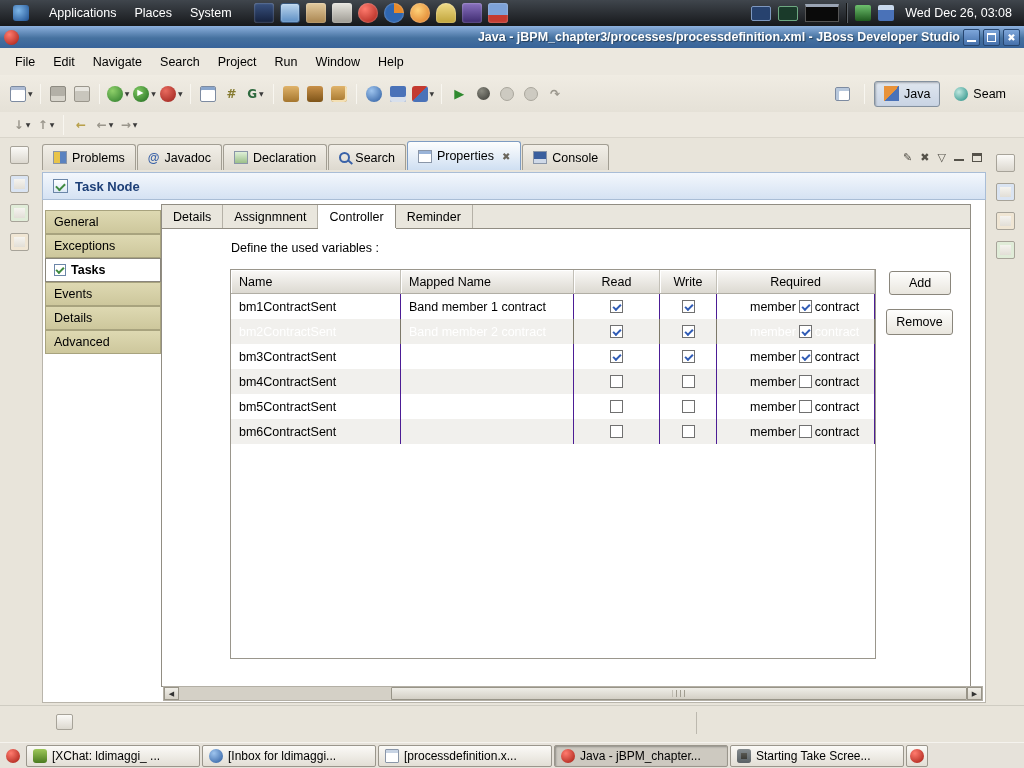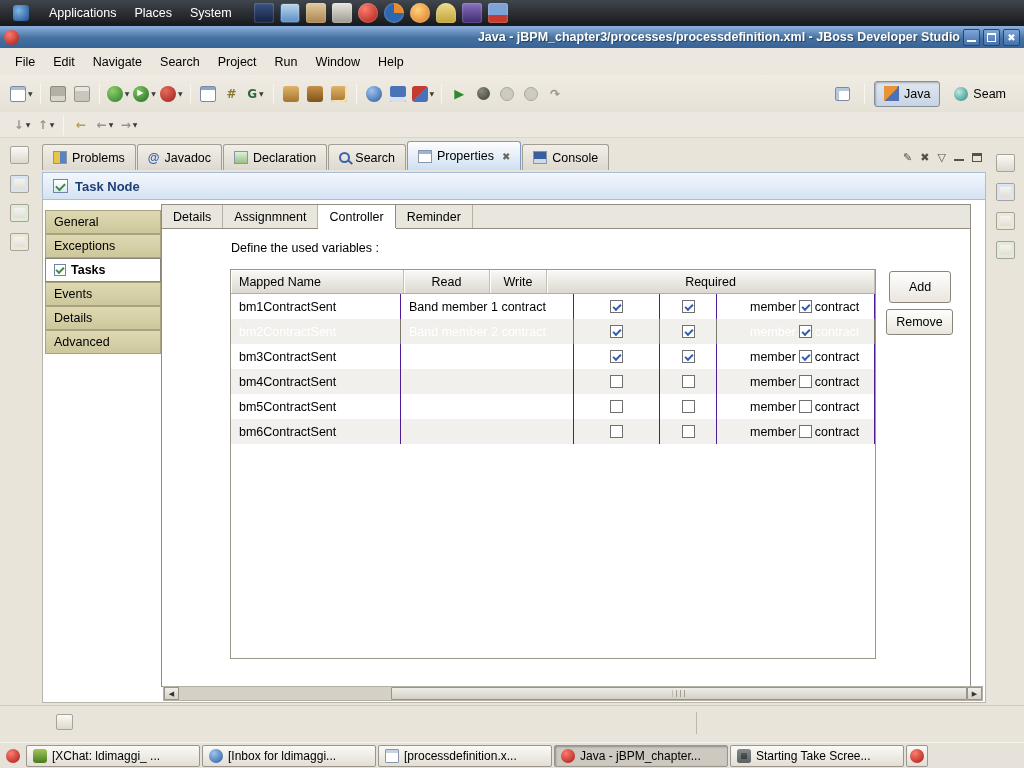--- a/index.html
+++ b/index.html
@@ -115,21 +115,21 @@
   .trow{display:flex;height:25px}
   .tbody .trow:nth-child(even){background:#f1f0ed}
   .trow.selected{background:#8e897b;color:#fff}
   .tc{display:flex;align-items:center;padding:0 8px;font-size:12.5px;border-right:1px solid #4c1d95;overflow:hidden;white-space:nowrap}
   .trow.selected .tc{border-right-color:#7d7869}
   .tc.c-req{justify-content:flex-start;padding-left:33px;gap:3px}
   .checkbox{width:13px;height:13px;background:#fff;border:1px solid #707070;position:relative;display:inline-block;flex:none}
   .checkbox.checked::after{content:"";position:absolute;left:2px;top:3px;width:6px;height:3px;border-left:2px solid #2f5bb5;border-bottom:2px solid #2f5bb5;transform:rotate(-45deg)}
 
   .pbtn{position:absolute;background:linear-gradient(#fefefd,#e9e6de);border:1px solid #8a867c;border-radius:3px;font-size:12.5px;display:flex;align-items:center;justify-content:center}
-  .btn-add{left:727px;top:66px;width:62px;height:32px}
+  .btn-add{left:727px;top:66px;width:62px;height:24px}
   .btn-remove{left:724px;top:104px;width:67px;height:26px}
 
   .hscroll{position:absolute;left:120px;top:486px;width:820px;height:15px;background:#d4d0c6;border:1px solid #b3afa5;display:flex}
   .sarrow{width:15px;background:linear-gradient(#f0eee8,#d5d1c7);border:1px solid #989488;display:flex;align-items:center;justify-content:center}
   .sarrow::after{font-family:"DejaVu Sans",sans-serif;font-size:7px;color:#333}
   .sarrow.l::after{content:"◀"}
   .sarrow.r::after{content:"▶"}
   .strack{flex:1;position:relative}
   .sthumb{position:absolute;left:212px;top:0;width:576px;height:13px;background:linear-gradient(#efede7,#d3cfc5);border:1px solid #989488;border-radius:1px}
   .sgrip{position:absolute;left:50%;transform:translateX(-50%);top:2px;bottom:2px;width:13px;background:repeating-linear-gradient(90deg,#a19d91 0 1px,transparent 1px 4px)}
@@ -168,20 +168,29 @@
         <span class="launcher" style="background:linear-gradient(#bcd6ee,#5d8fc4);border:1px solid #38587e"></span>
         <span class="launcher" style="background:linear-gradient(#e3cba0,#a9854f)"></span>
         <span class="launcher" style="background:linear-gradient(#e8e6e0,#9d9a92)"></span>
         <span class="launcher round" style="background:radial-gradient(circle at 35% 30%,#ff7b6e,#a31b12)"></span>
         <span class="launcher round" style="background:conic-gradient(#e88a2a 0 25%,#2f66b0 25% 100%)"></span>
         <span class="launcher round" style="background:radial-gradient(circle at 40% 35%,#ffd27a,#d9731f)"></span>
         <span class="launcher" style="background:linear-gradient(#f0dc8a,#c0a43a);border-radius:50% 50% 4px 4px"></span>
         <span class="launcher" style="background:linear-gradient(#8a72c0,#3d2a6e)"></span>
         <span class="launcher" style="background:linear-gradient(#7da2d8 60%,#c43a30 60%)"></span>
       </span>
+    </div>
+    <div class="panel-right">
+      <span class="mini-mon"></span>
+      <span class="mini-mon" style="background:#1a3a2a;border-color:#6ea882"></span>
+      <span class="term-prev"></span>
+      <span class="p-sep"></span>
+      <span class="p-ic" style="background:linear-gradient(#6ec06e,#1f5a1f);border-radius:2px"></span>
+      <span class="p-ic" style="background:linear-gradient(#c8d8ec 30%,#4a72b8 30%);border-radius:2px"></span>
+      <span class="clock">Wed Dec 26, 03:08</span>
     </div>
   </div>
 
   <div class="window">
 
     <div class="titlebar">
       <span class="win-icon"></span>
       <span class="title">Java - jBPM_chapter3/processes/processdefinition.xml - JBoss Developer Studio</span>
       <span class="wbtn wbtn-min"></span>
       <span class="wbtn wbtn-max"></span>
@@ -394,20 +403,21 @@
             </span>
           <span class="ftab">
               <span>Reminder</span>
             </span>
         </div>
 
         <div class="caption">Define the used variables :</div>
 
         <div class="table">
           <div class="thead">
+            <span class="th c-name">Name</span>
             <span class="th c-mapped">Mapped Name</span>
             <span class="th c-read">Read</span>
             <span class="th c-write">Write</span>
             <span class="th c-req">Required</span>
           </div>
           <div class="tbody">
 
             <div class="trow">
               <span class="tc c-name">bm1ContractSent</span>
               <span class="tc c-mapped">Band member 1 contract</span>

